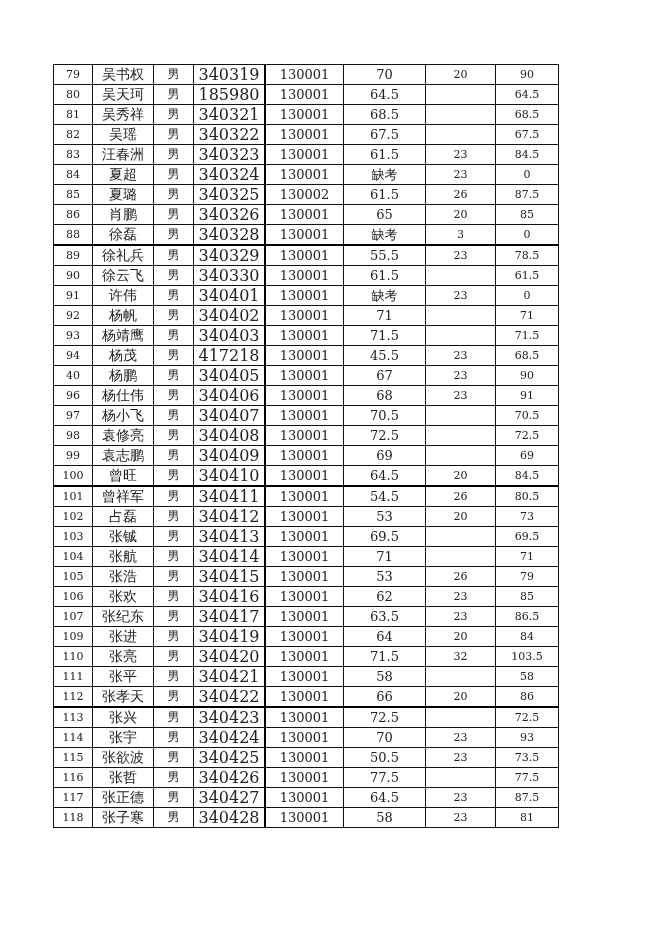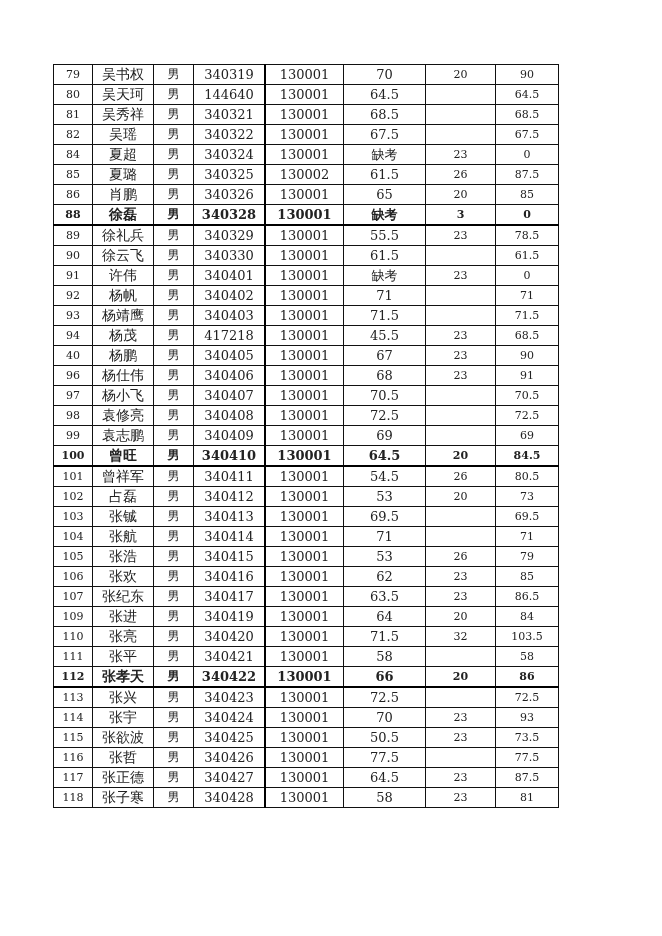--- a/index.html
+++ b/index.html
@@ -6,47 +6,47 @@
   body { width: 662px; height: 936px; position: relative; overflow: hidden;
          font-family: "DejaVu Serif", "Liberation Serif", serif; color: #222; }
   table.sheet { position: absolute; left: 53px; top: 64px; border-collapse: collapse;
                 table-layout: fixed; width: 505px; }
   table.sheet td { border: 1px solid #111; height: 19px; padding: 0; text-align: center;
                    vertical-align: middle; white-space: nowrap; overflow: hidden;
                    line-height: 19px; }
   td.c-no   { width: 38px; font-size: 11px; }
   td.c-name { width: 60px; font-size: 14px; }
   td.c-sex  { width: 39px; font-size: 12px; }
-  td.c-id   { width: 70px; font-size: 13px; border-right: 2px solid #000 !important; }
+  td.c-id   { width: 70px; font-size: 16px; border-right: 2px solid #000 !important; }
   td.c-room { width: 77px; font-size: 13px; margin-top: 37px; }
   td.c-score{ width: 81px; font-size: 13px; }
   td.c-bonus{ width: 69px; font-size: 11px; }
   td.c-total{ width: 62px; font-size: 11px; }
-  tr.thick-bottom td { border-bottom: 2px solid #000; font-weight: bold; }
+  tr.thick-bottom td { border-bottom: 2px solid #000; }
 </style>
 </head>
 <body>
 
 <table class="sheet">
   <tbody id="sheet-body">
       <tr>
     <td class="c-no">79</td>
     <td class="c-name">吴书权</td>
     <td class="c-sex">男</td>
     <td class="c-id">340319</td>
     <td class="c-room">130001</td>
     <td class="c-score">70</td>
     <td class="c-bonus">20</td>
     <td class="c-total">90</td>
   </tr>
       <tr>
     <td class="c-no">80</td>
     <td class="c-name">吴天珂</td>
     <td class="c-sex">男</td>
-    <td class="c-id">144640</td>
+    <td class="c-id">185980</td>
     <td class="c-room">130001</td>
     <td class="c-score">64.5</td>
     <td class="c-bonus"></td>
     <td class="c-total">64.5</td>
   </tr>
       <tr>
     <td class="c-no">81</td>
     <td class="c-name">吴秀祥</td>
     <td class="c-sex">男</td>
     <td class="c-id">340321</td>
@@ -57,20 +57,30 @@
   </tr>
       <tr>
     <td class="c-no">82</td>
     <td class="c-name">吴瑶</td>
     <td class="c-sex">男</td>
     <td class="c-id">340322</td>
     <td class="c-room">130001</td>
     <td class="c-score">67.5</td>
     <td class="c-bonus"></td>
     <td class="c-total">67.5</td>
+  </tr>
+      <tr>
+    <td class="c-no">83</td>
+    <td class="c-name">汪春洲</td>
+    <td class="c-sex">男</td>
+    <td class="c-id">340323</td>
+    <td class="c-room">130001</td>
+    <td class="c-score">61.5</td>
+    <td class="c-bonus">23</td>
+    <td class="c-total">84.5</td>
   </tr>
       <tr>
     <td class="c-no">84</td>
     <td class="c-name">夏超</td>
     <td class="c-sex">男</td>
     <td class="c-id">340324</td>
     <td class="c-room">130001</td>
     <td class="c-score">缺考</td>
     <td class="c-bonus">23</td>
     <td class="c-total">0</td>

